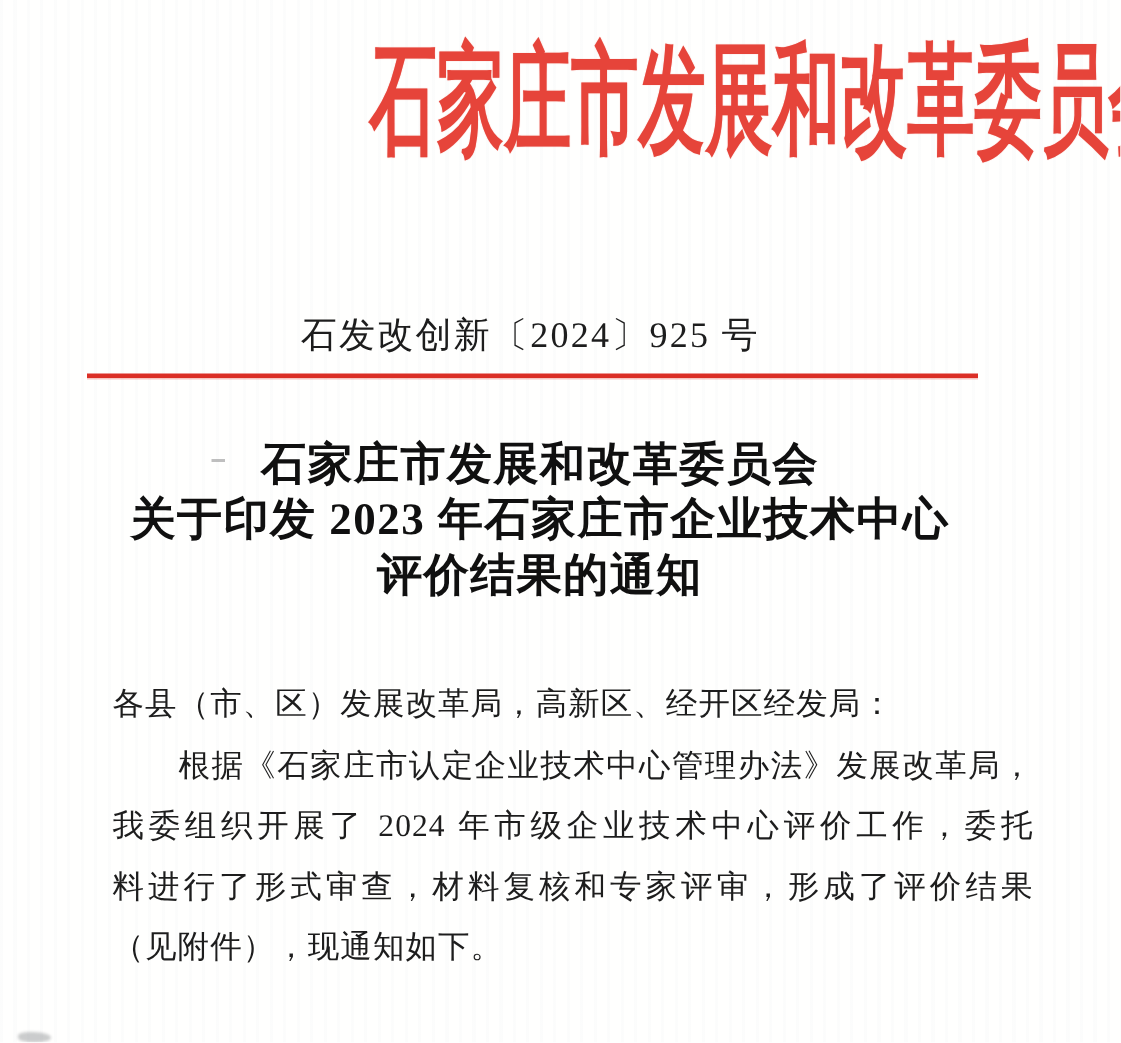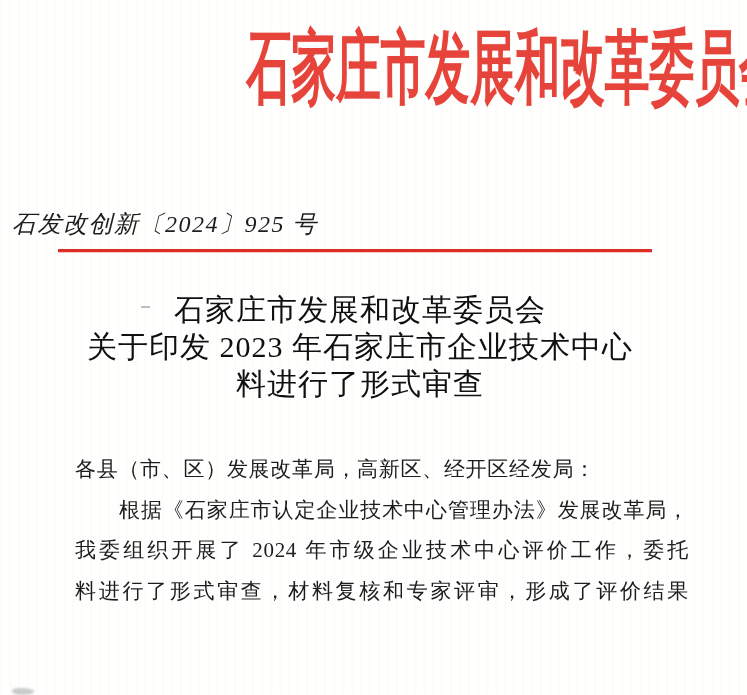--- a/index.html
+++ b/index.html
@@ -35,23 +35,23 @@
     transform: scaleX(0.56);
     transform-origin: 50% 50%;
     letter-spacing: 0;
     text-shadow: 0 0 1px rgba(230, 70, 60, 0.45);
   }
 
   
   .doc-number-wrap {
     position: absolute;
     top: 210px;
-    left: 12px;
+    left: 0;
     width: 707px;
-    font-style: italic;
+    text-align: center;
   }
   .doc-number {
     font-size: 24px;
     line-height: 1.2;
     color: #1d1d1d;
     letter-spacing: 1.5px;
   }
 
   
   .red-line {
@@ -65,21 +65,21 @@
   }
 
   
   .title-wrap {
     position: absolute;
     top: 291px;
     left: 0;
     width: 720px;
     text-align: center;
     font-size: 30px;
-    font-weight: 400;
+    font-weight: 700;
     line-height: 37px;
     letter-spacing: 1px;
     color: #101010;
   }
 
   
   .body-wrap {
     position: absolute;
     top: 449px;
     left: 75px;
@@ -133,25 +133,26 @@
     <span class="doc-number">石发改创新〔2024〕925 号</span>
   </div>
 
   <div class="red-line"></div>
 
   <div class="speck-dash"></div>
 
   <div class="title-wrap">
     <div>石家庄市发展和改革委员会</div>
     <div>关于印发 2023 年石家庄市企业技术中心</div>
-    <div>料进行了形式审查</div>
+    <div>评价结果的通知</div>
   </div>
 
   <div class="body-wrap">
     <div class="body-line">各县（市、区）发展改革局，高新区、经开区经发局：</div>
     <div class="body-line fill indent">根据《石家庄市认定企业技术中心管理办法》发展改革局，</div>
     <div class="body-line fill">我委组织开展了 2024 年市级企业技术中心评价工作，委托</div>
     <div class="body-line fill">料进行了形式审查，材料复核和专家评审，形成了评价结果</div>
+    <div class="body-line">（见附件），现通知如下。</div>
   </div>
 
   <div class="smudge"></div>
 
 </div>
 
 </body></html>

